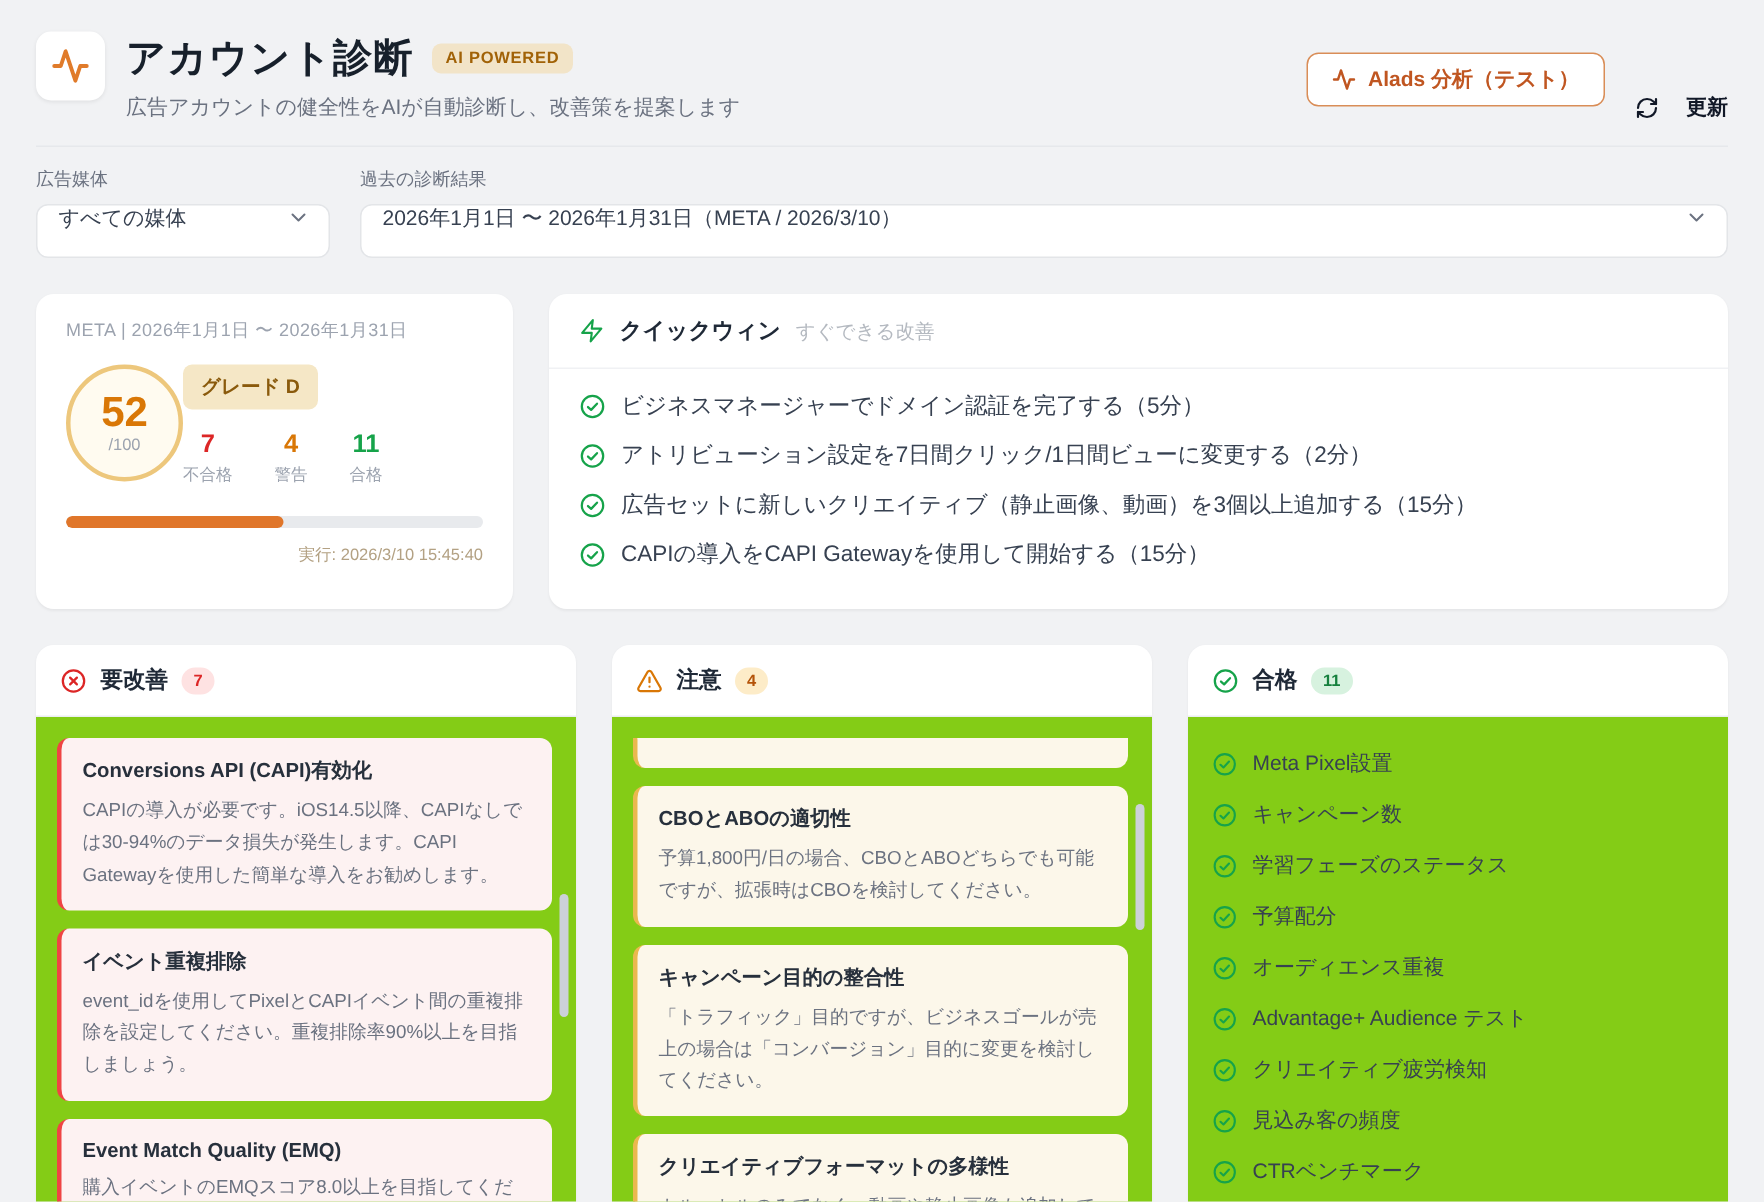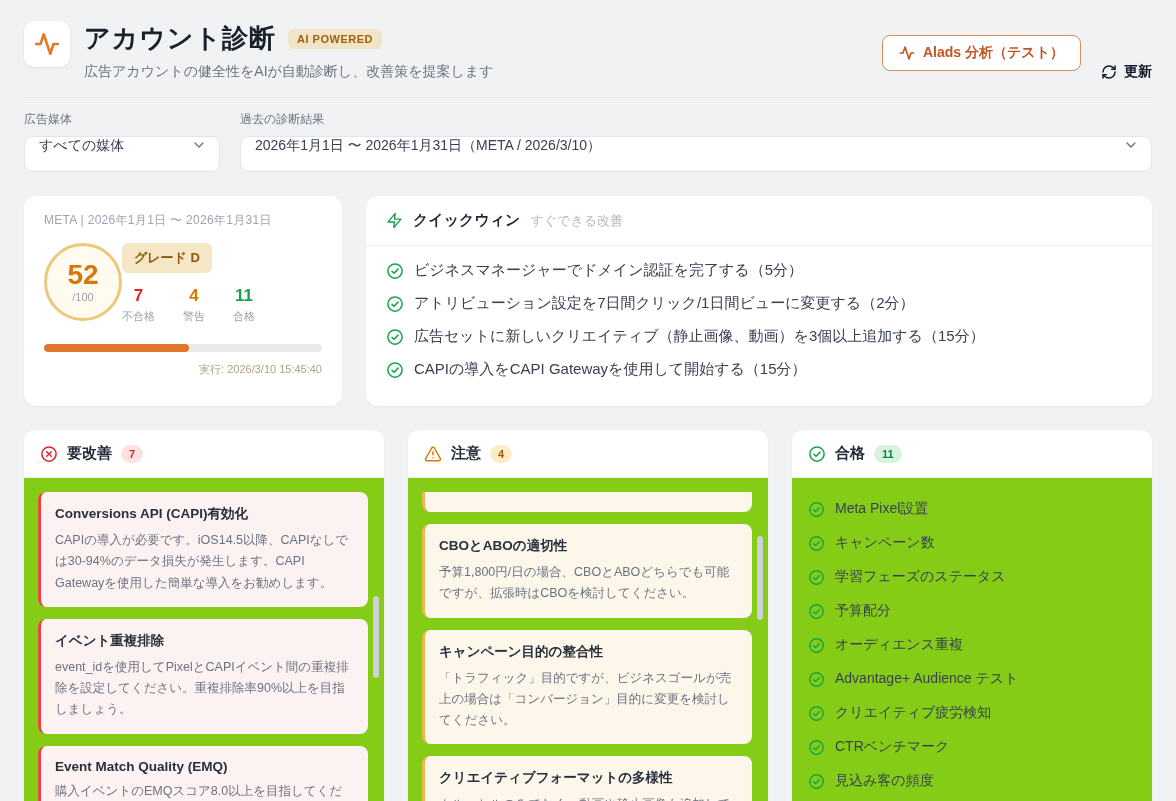--- a/index.html
+++ b/index.html
@@ -10,21 +10,21 @@
   
   .topbar { display:flex; justify-content:space-between; align-items:flex-end; padding:16px 0 16px; border-bottom:1px solid #e6e8eb; }
   .topbar-left { display:flex; gap:14px; }
   .app-icon { width:46px; height:46px; background:#fff; border-radius:10px; box-shadow:0 1px 3px rgba(0,0,0,.08); display:flex; align-items:center; justify-content:center; color:#e07b2a; flex:0 0 auto; }
   .title-row { display:flex; align-items:center; gap:12px; }
   h1 { font-size:26px; font-weight:bold; color:#17202b; letter-spacing:1px; }
   .ai-badge { background:#f2e4c8; color:#a16207; font-size:11px; font-weight:bold; padding:4px 9px; border-radius:6px; letter-spacing:.5px; }
   .subtitle { color:#6b7280; font-size:14px; margin-top:7px; }
   .topbar-right { display:flex; align-items:center; gap:20px; margin-top:8px; }
   .alads-btn { display:flex; align-items:center; gap:8px; border:1px solid #d98d57; color:#c05621; background:#fff; font-weight:bold; font-size:14px; padding:8px 16px; border-radius:8px; cursor:pointer; font-family:inherit; }
-  .refresh-btn { display:flex; align-items:center; gap:7px; background:none; border:none; font-size:14px; font-weight:bold; color:#111827; cursor:pointer; font-family:inherit;margin-top:39px; }
+  .refresh-btn { display:flex; align-items:center; gap:18px; background:none; border:none; font-size:14px; font-weight:bold; color:#111827; cursor:pointer; font-family:inherit;margin-top:39px; }
 
   
   .filters { display:flex; gap:20px; padding:13px 0 24px; }
   .filter label { display:block; font-size:12px; color:#6b7280; margin-bottom:8px; }
   .select { display:flex; align-items:flex-start; justify-content:space-between; gap:10px; background:#fff; border:1px solid #e3e5e8; border-radius:8px; height:36px; padding:0 12px 0 14px; font-size:14px; color:#374151; cursor:pointer; }
   .filter-media .select { width:196px; }
   .filter-history { flex:1; }
 
   
   .summary { display:flex; gap:24px; }
@@ -325,26 +325,26 @@
               <circle cx="12" cy="12" r="9.5"></circle>
               <polyline points="8 12.5 10.8 15 16 9.5"></polyline>
             </svg>
           <span>クリエイティブ疲労検知</span>
         </div>
         <div class="pass-item">
           <svg width="17" height="17" viewBox="0 0 24 24" fill="none" stroke="#16a34a" stroke-width="2" stroke-linecap="round" stroke-linejoin="round">
               <circle cx="12" cy="12" r="9.5"></circle>
               <polyline points="8 12.5 10.8 15 16 9.5"></polyline>
             </svg>
+          <span>見込み客の頻度</span>
+        </div>
+        <div class="pass-item">
+          <svg width="17" height="17" viewBox="0 0 24 24" fill="none" stroke="#16a34a" stroke-width="2" stroke-linecap="round" stroke-linejoin="round">
+              <circle cx="12" cy="12" r="9.5"></circle>
+              <polyline points="8 12.5 10.8 15 16 9.5"></polyline>
+            </svg>
           <span>CTRベンチマーク</span>
-        </div>
-        <div class="pass-item">
-          <svg width="17" height="17" viewBox="0 0 24 24" fill="none" stroke="#16a34a" stroke-width="2" stroke-linecap="round" stroke-linejoin="round">
-              <circle cx="12" cy="12" r="9.5"></circle>
-              <polyline points="8 12.5 10.8 15 16 9.5"></polyline>
-            </svg>
-          <span>見込み客の頻度</span>
         </div>
       </div>
     </div>
 
   </div>
 </div>
 
 </body></html>

